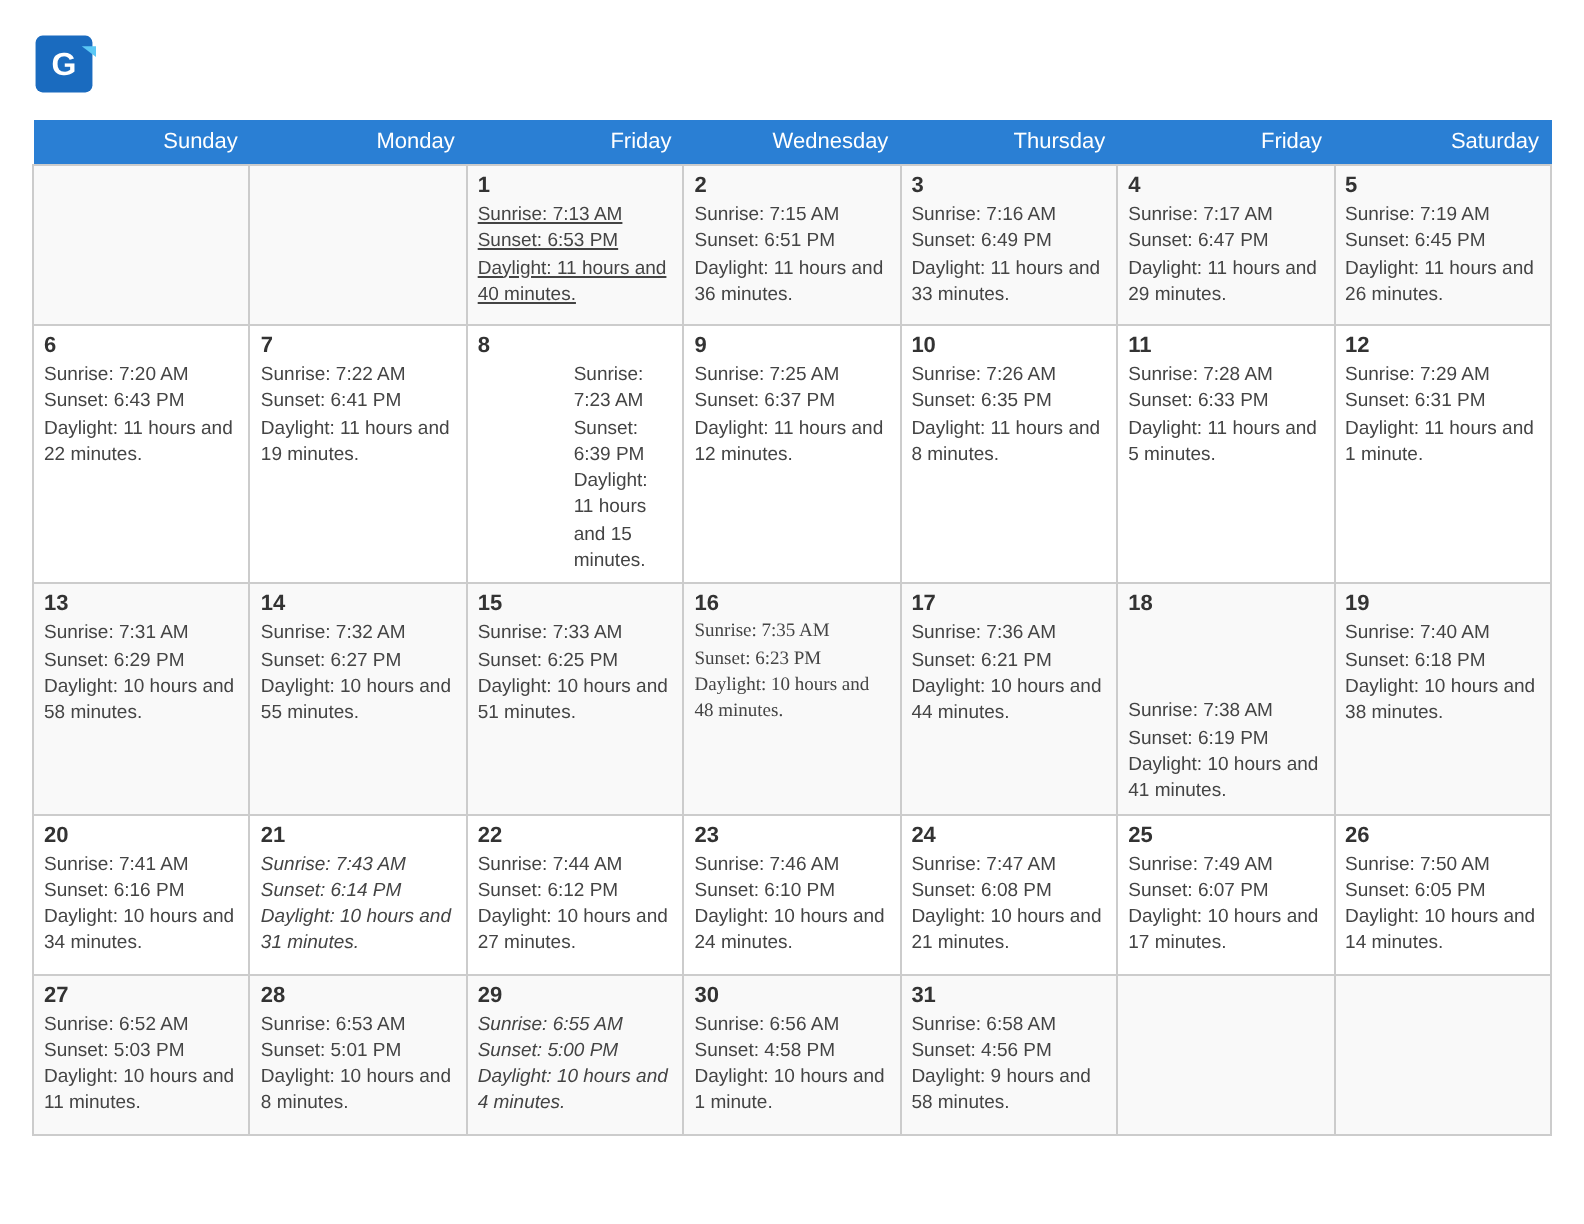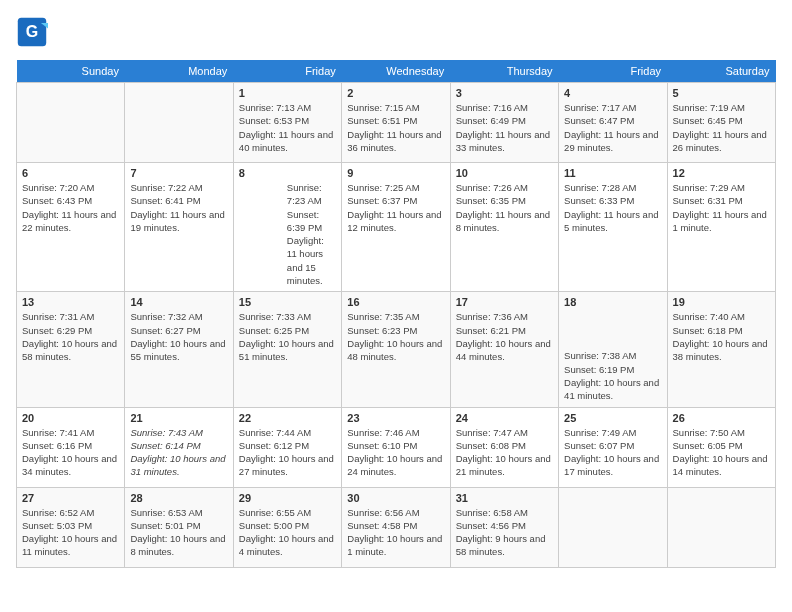--- a/index.html
+++ b/index.html
@@ -112,21 +112,21 @@
         <th>Friday</th>
         <th>Saturday</th>
       </tr>
   </thead>
   <tbody id="calendar-body">
   <tr>
         <td class="empty"></td>
         <td class="empty"></td>
         <td>
           <span class="day-num">1</span>
-          <div class="day-info" style="white-space: pre-line;">Sunrise: 7:13 AM
+          <div class="day-info" style="white-space: pre-line; text-decoration: underline;">Sunrise: 7:13 AM
 Sunset: 6:53 PM
 Daylight: 11 hours and 40 minutes.</div>
         </td>
         <td>
           <span class="day-num">2</span>
           <div class="day-info" style="white-space: pre-line;">Sunrise: 7:15 AM
 Sunset: 6:51 PM
 Daylight: 11 hours and 36 minutes.</div>
         </td>
         <td>
@@ -206,21 +206,21 @@
 Daylight: 10 hours and 55 minutes.</div>
         </td>
         <td>
           <span class="day-num">15</span>
           <div class="day-info" style="white-space: pre-line;">Sunrise: 7:33 AM
 Sunset: 6:25 PM
 Daylight: 10 hours and 51 minutes.</div>
         </td>
         <td>
           <span class="day-num">16</span>
-          <div class="day-info" style="white-space: pre-line;">Sunrise: 7:35 AM
+          <div class="day-info" style="white-space: pre-line; font-family: Liberation Serif, serif;">Sunrise: 7:35 AM
 Sunset: 6:23 PM
 Daylight: 10 hours and 48 minutes.</div>
         </td>
         <td>
           <span class="day-num">17</span>
           <div class="day-info" style="white-space: pre-line;">Sunrise: 7:36 AM
 Sunset: 6:21 PM
 Daylight: 10 hours and 44 minutes.</div>
         </td>
         <td>
@@ -288,21 +288,21 @@
 Daylight: 10 hours and 11 minutes.</div>
         </td>
         <td>
           <span class="day-num">28</span>
           <div class="day-info" style="white-space: pre-line;">Sunrise: 6:53 AM
 Sunset: 5:01 PM
 Daylight: 10 hours and 8 minutes.</div>
         </td>
         <td>
           <span class="day-num">29</span>
-          <div class="day-info" style="white-space: pre-line;">Sunrise: 6:55 AM
+          <div class="day-info" style="white-space: pre-line; font-style: italic;">Sunrise: 6:55 AM
 Sunset: 5:00 PM
 Daylight: 10 hours and 4 minutes.</div>
         </td>
         <td>
           <span class="day-num">30</span>
           <div class="day-info" style="white-space: pre-line;">Sunrise: 6:56 AM
 Sunset: 4:58 PM
 Daylight: 10 hours and 1 minute.</div>
         </td>
         <td>

